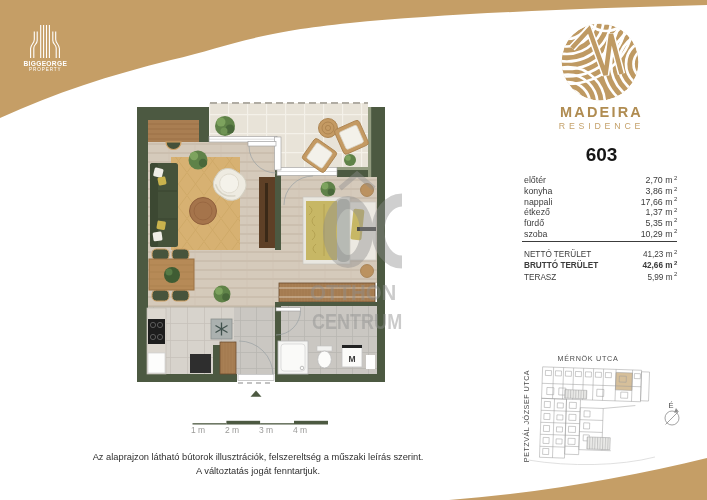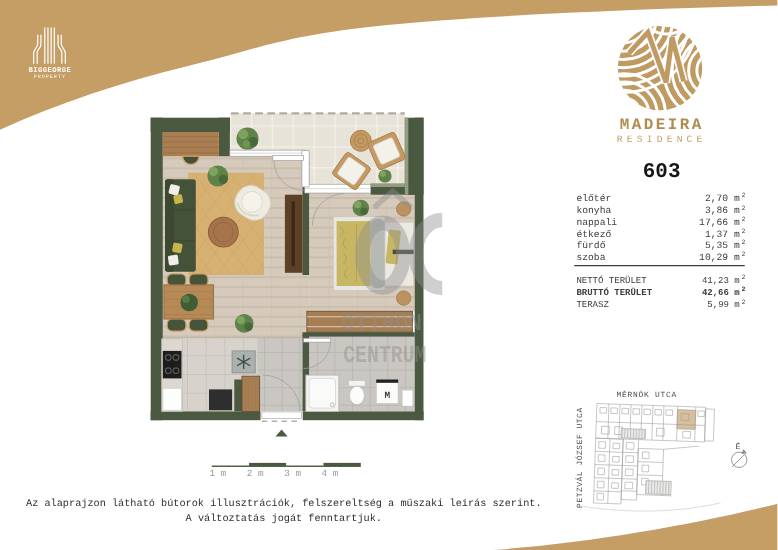--- a/index.html
+++ b/index.html
@@ -1,16 +1,16 @@
 <!DOCTYPE html>
 <html><head>
 <meta charset="utf-8">
 <style>
   html,body{margin:0;padding:0}
-  .page{position:relative;width:707px;height:500px;background:#fff;overflow:hidden;font-family:Liberation Mono, monospace}
+  .page{position:relative;width:707px;height:500px;background:#fff;overflow:hidden;font-family:Liberation Sans, sans-serif}
   svg{display:block}
 </style>
 </head>
 <body>
 <div class="page">
 <svg width="707" height="500" viewBox="0 0 707 500">
 <defs>
   <clipPath id="cLogo">
           <circle cx="600" cy="62" r="38.5"></circle>
         </clipPath>

